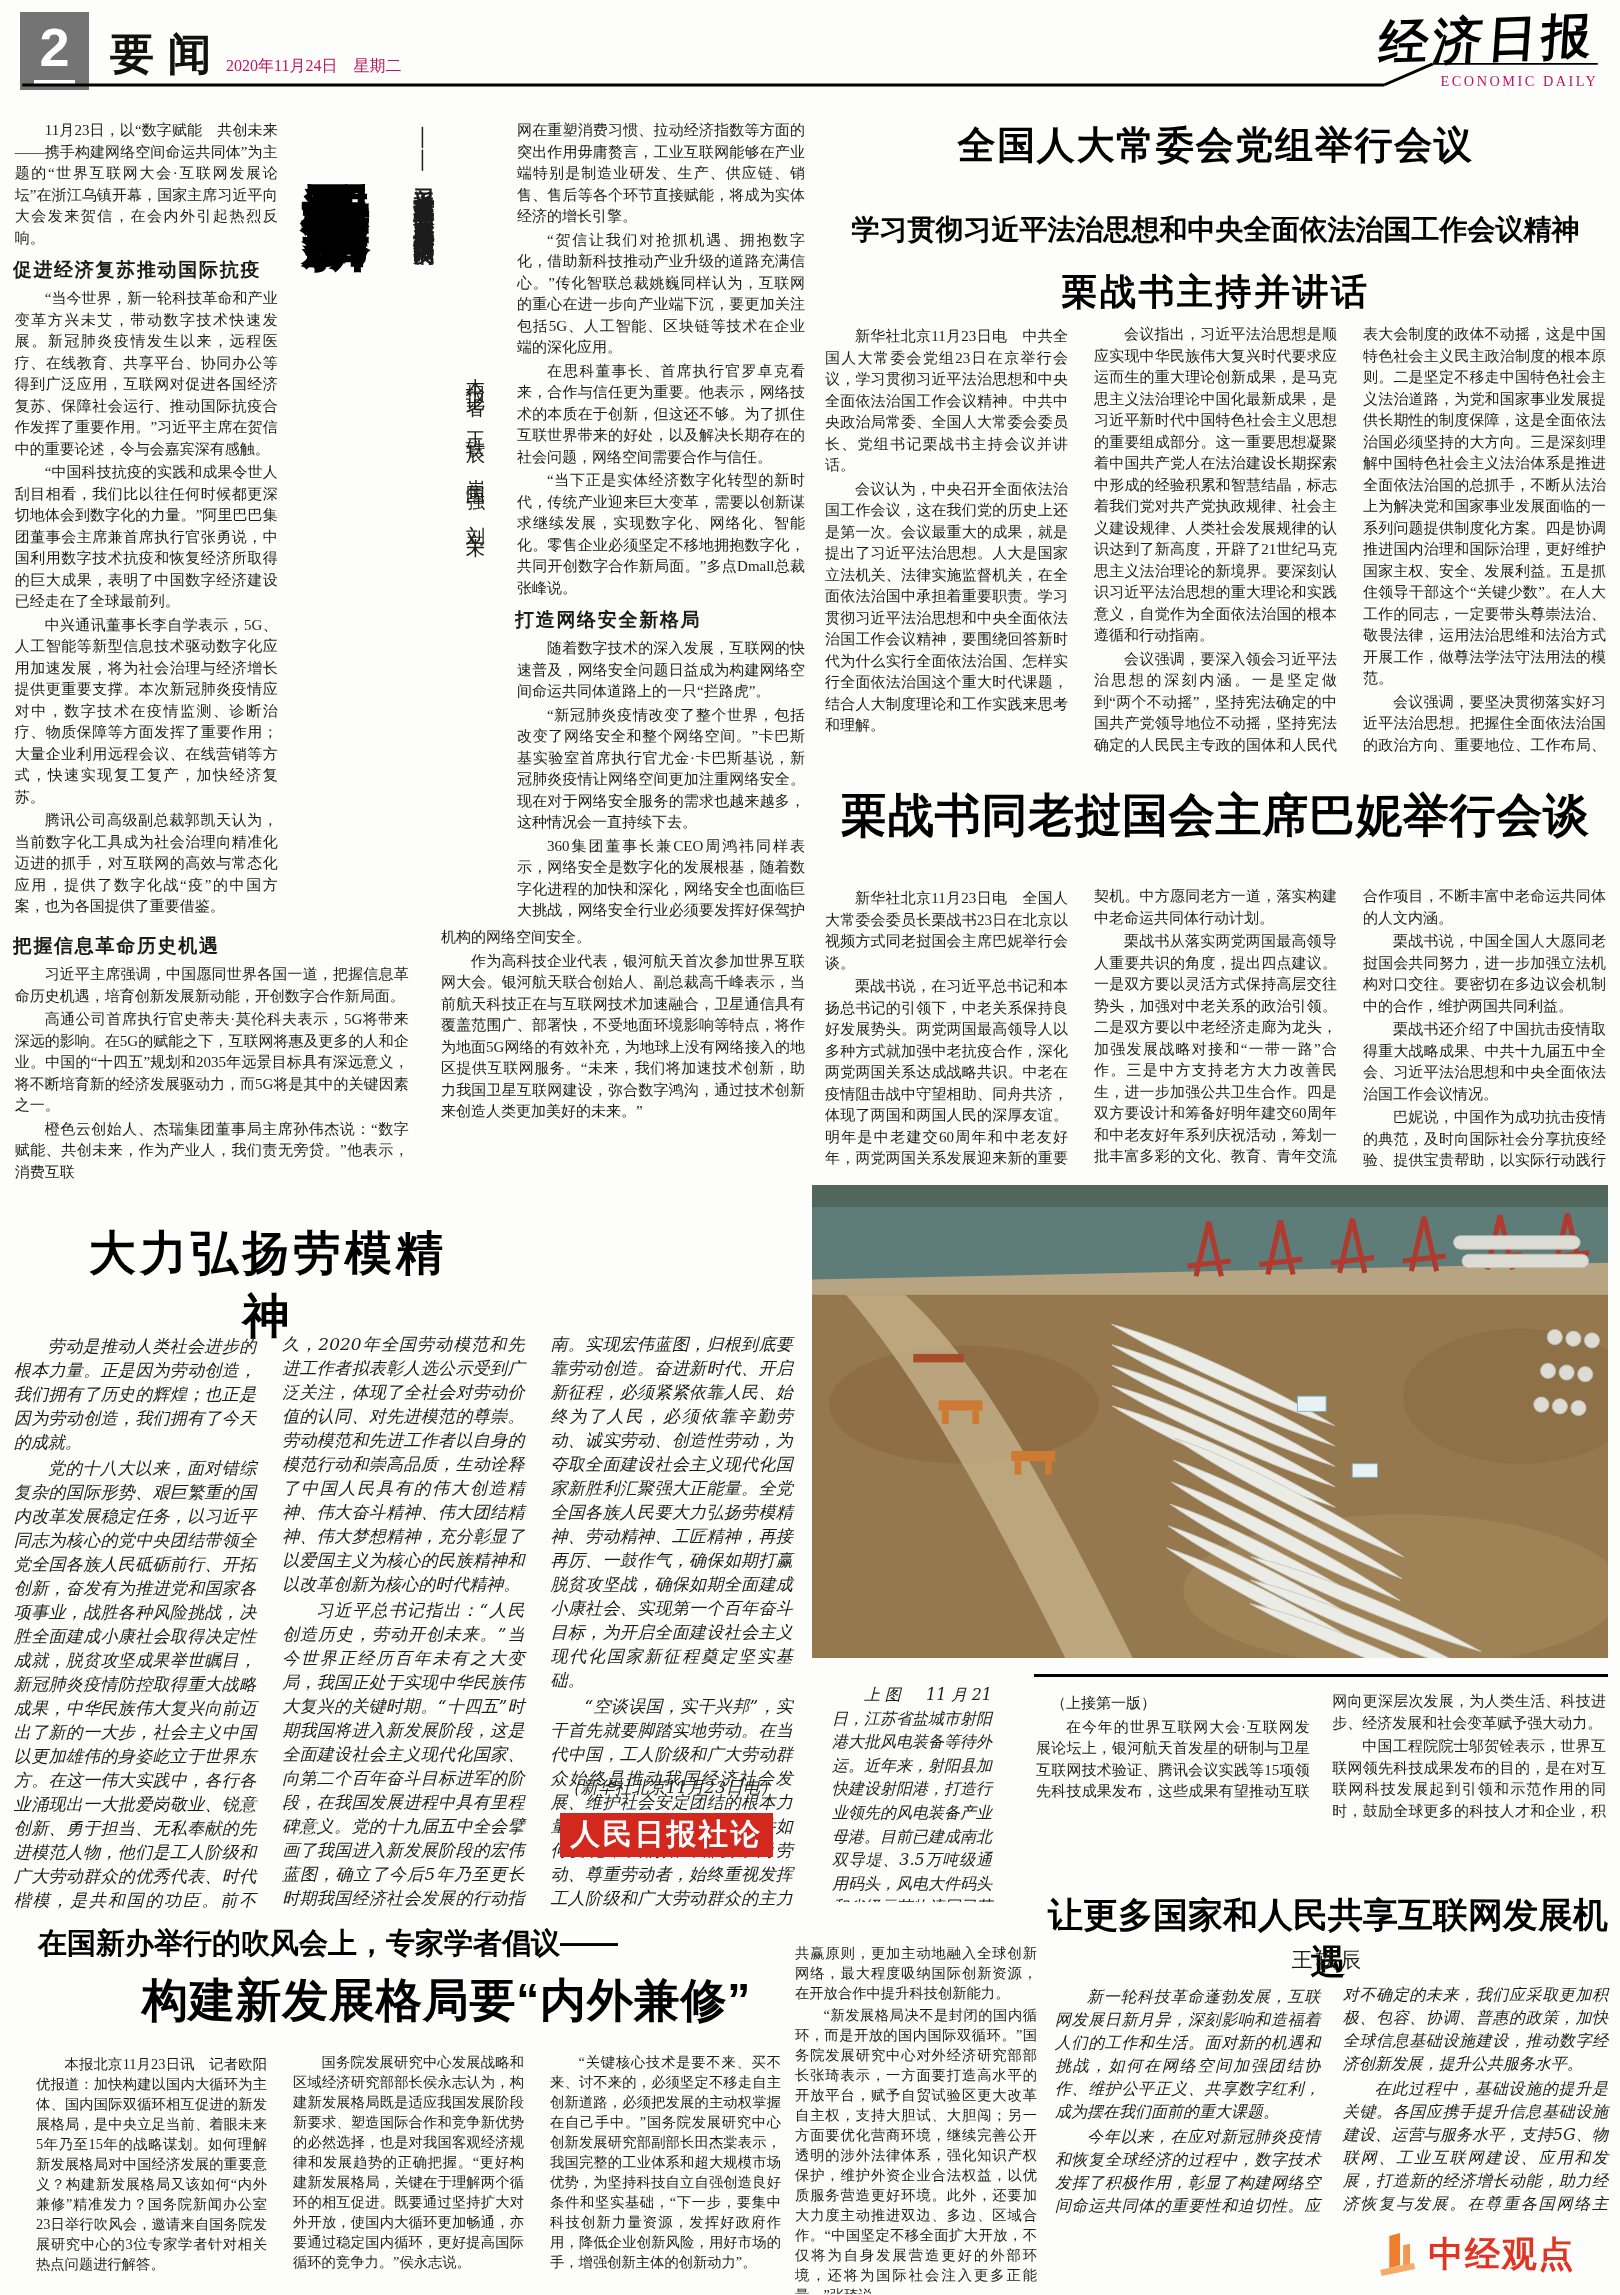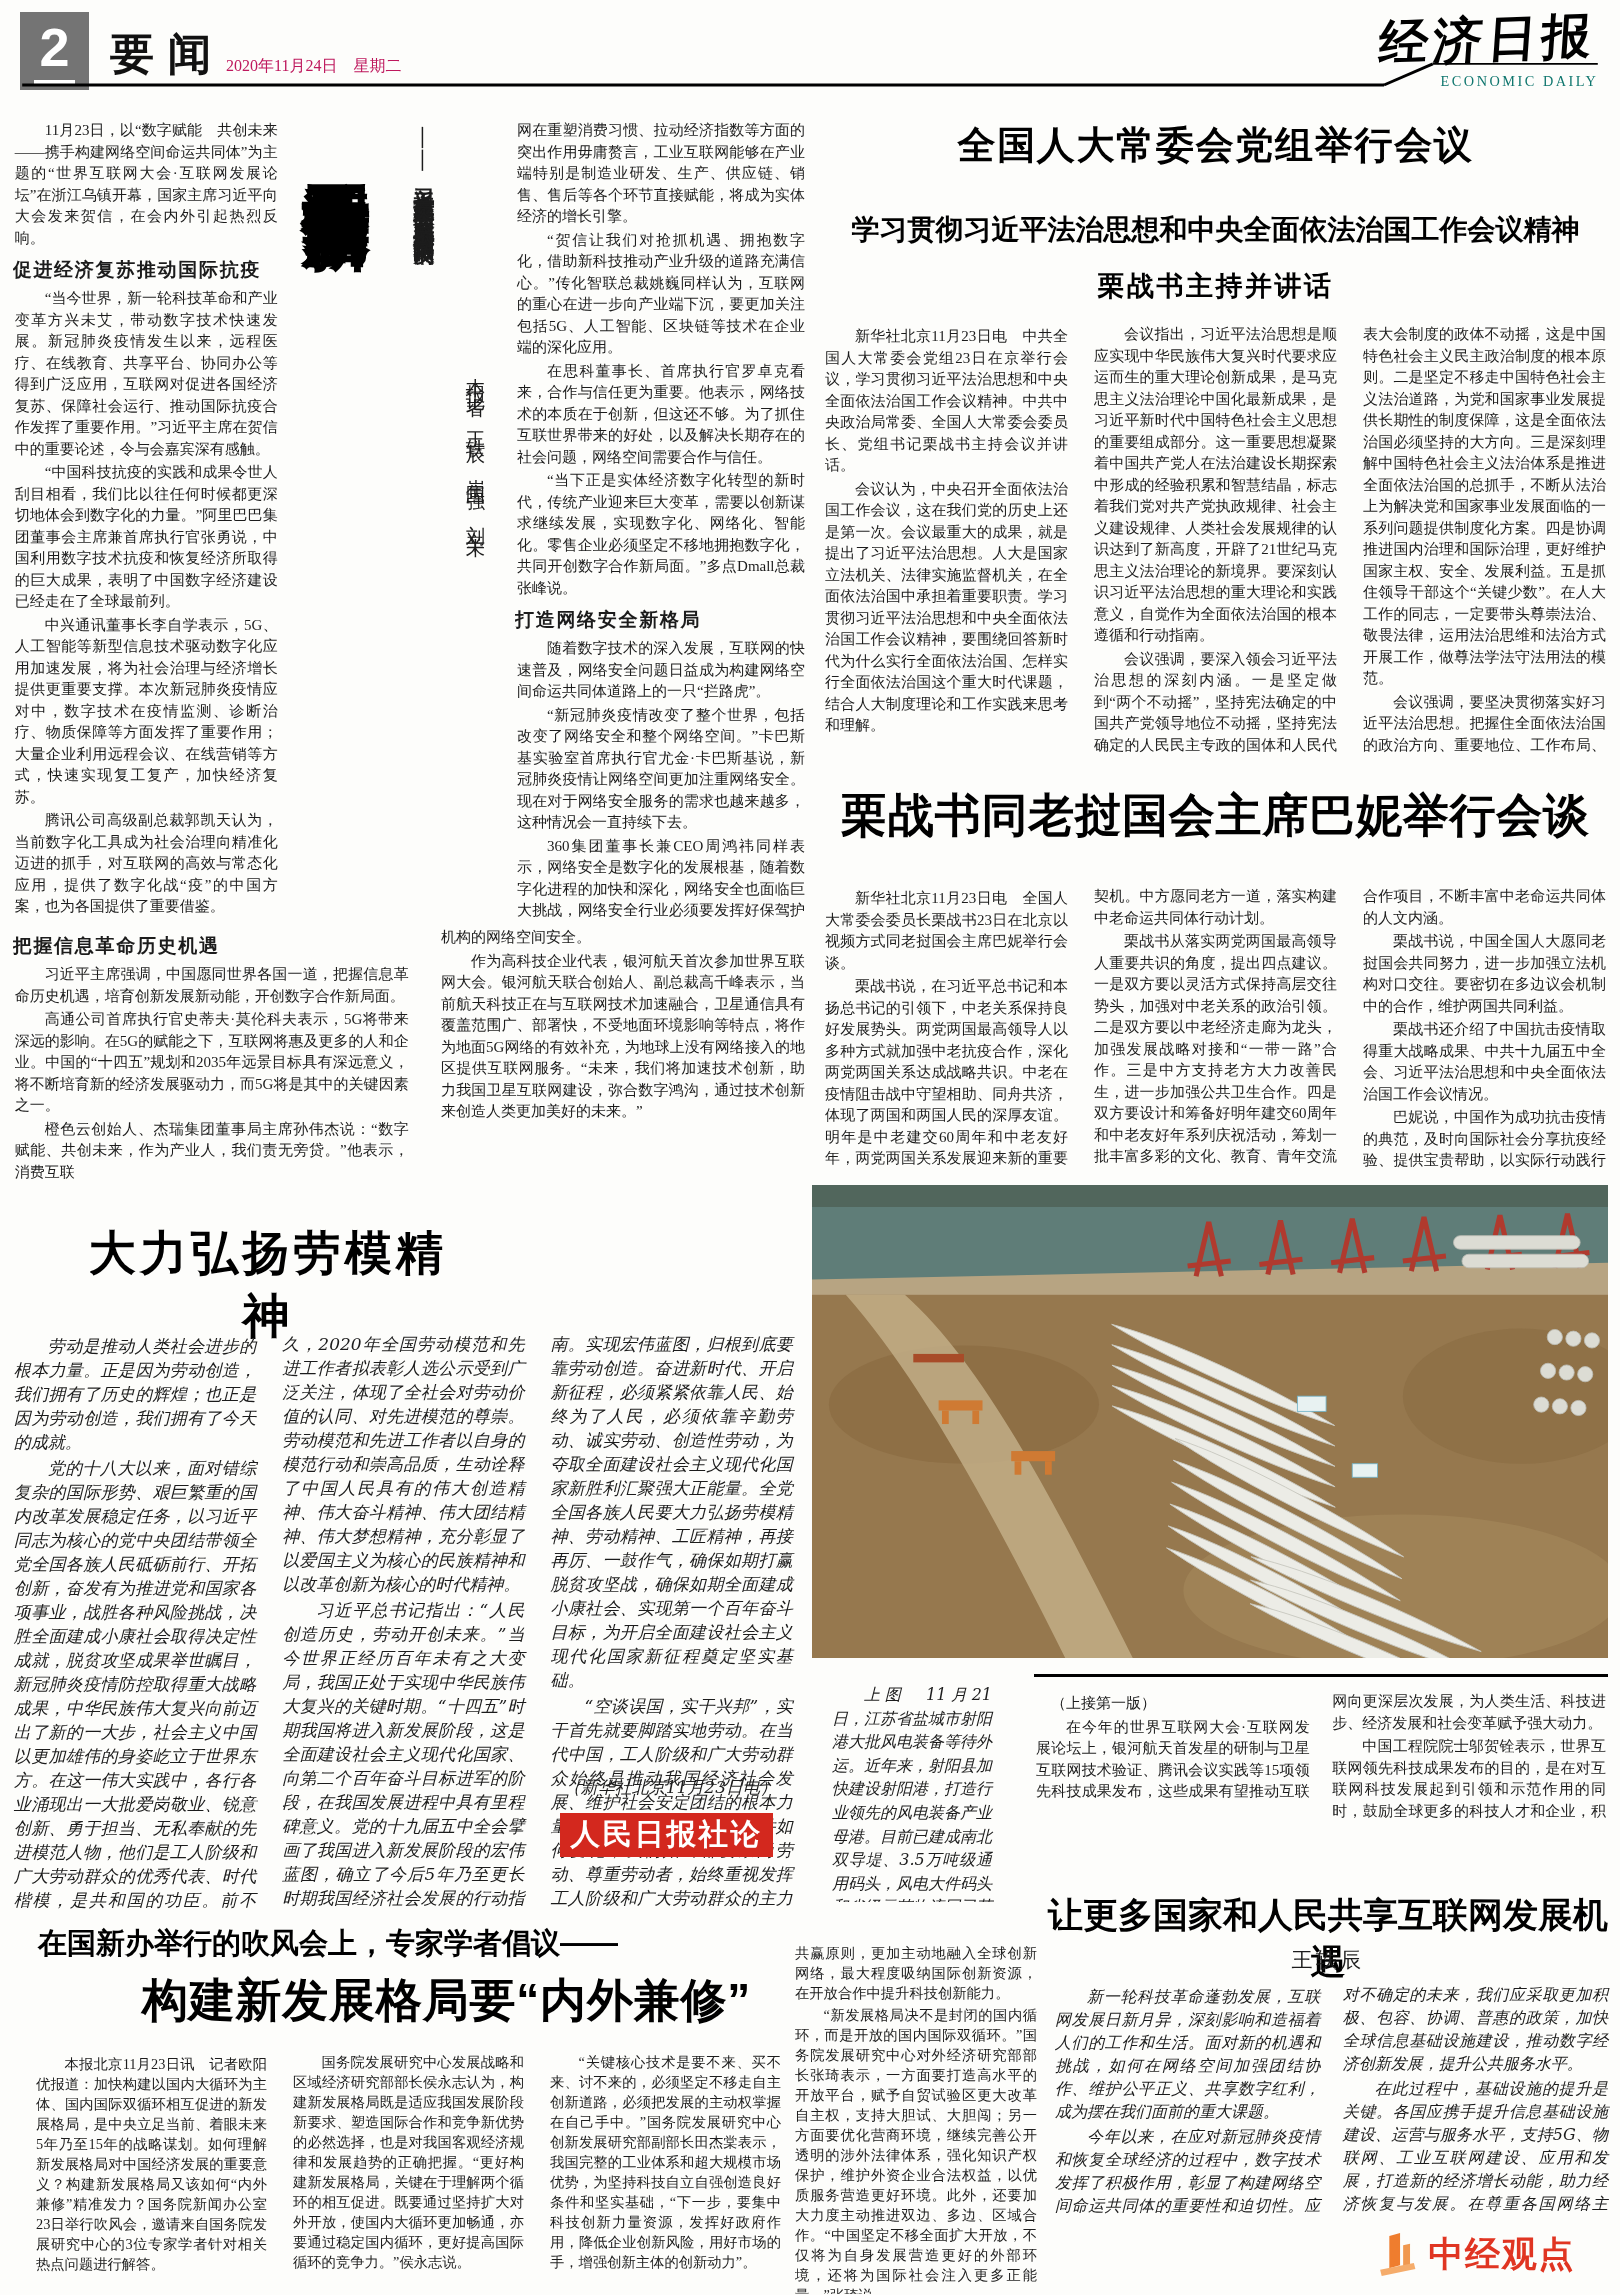--- a/index.html
+++ b/index.html
@@ -11,21 +11,21 @@
            font-family:"Liberation Sans",sans-serif;font-weight:bold;font-size:54px;
            display:flex;align-items:center;justify-content:center;}
   .pagenum span{border-bottom:5px solid #fff;padding:0 5px 1.7px;}
   .section-title{left:110px;top:25px;font-family:"Liberation Sans",sans-serif;font-weight:bold;
                  font-size:44px;letter-spacing:13.5px;color:#111;}
   .pub-date{left:226px;top:56px;font-size:16px;color:#be185d;}
   .masthead{left:1365px;top:6.8px;width:245px;text-align:center;
             font-family:"DejaVu Serif",serif;font-weight:bold;font-size:49px;letter-spacing:5px;
             transform:skewX(-6deg) rotate(-2deg);color:#000;}
   .masthead-en{left:1435px;top:73px;width:169px;text-align:center;font-family:"Liberation Serif",serif;
-               font-size:14.3px;letter-spacing:2.5px;color:#0f766e;}
+               font-size:14.3px;letter-spacing:2.5px;color:#be185d;}
   
   .t{font-size:15px;line-height:21.5px;text-align:justify;overflow:hidden;}
   .t p{margin:2px;text-indent:2em;}
   .t p.cont{text-indent:0;}
   .t p.label{text-indent:1em;}
   .subhd{text-align:left;font-weight:bold;font-family:"Liberation Sans",sans-serif;
          font-size:19px;margin:10px 0 7.6px;letter-spacing:1.7px;}
   .k{font-family:"DejaVu Serif",serif;font-style:italic;font-size:17px;line-height:24px;}
   .dense{font-size:14.3px;line-height:20px;}
   .cols3{column-count:3;column-gap:22px;}
@@ -98,21 +98,21 @@
       <p>高通公司首席执行官史蒂夫·莫伦科夫表示，5G将带来深远的影响。在5G的赋能之下，互联网将惠及更多的人和企业。中国的“十四五”规划和2035年远景目标具有深远意义，将不断培育新的经济发展驱动力，而5G将是其中的关键因素之一。</p>
       <p>橙色云创始人、杰瑞集团董事局主席孙伟杰说：“数字赋能、共创未来，作为产业人，我们责无旁贷。”他表示，消费互联</p>
     </div>
   <div class="abs t" style="left:439px;top:925px;width:368px;height:263px">
       <p class="cont">机构的网络空间安全。</p>
       <p>作为高科技企业代表，银河航天首次参加世界互联网大会。银河航天联合创始人、副总裁高千峰表示，当前航天科技正在与互联网技术加速融合，卫星通信具有覆盖范围广、部署快，不受地面环境影响等特点，将作为地面5G网络的有效补充，为地球上没有网络接入的地区提供互联网服务。“未来，我们将加速技术创新，助力我国卫星互联网建设，弥合数字鸿沟，通过技术创新来创造人类更加美好的未来。”</p>
     </div>
 
   <div class="abs headline" style="left:823px;top:120px;width:785px;font-size:38px;letter-spacing:1.7px">全国人大常委会党组举行会议</div>
   <div class="abs headline" style="left:823px;top:211px;width:785px;font-size:28px">学习贯彻习近平法治思想和中央全面依法治国工作会议精神</div>
-  <div class="abs headline" style="left:823px;top:268px;width:785px;font-size:27px;letter-spacing:2.5px">栗战书主持并讲话</div>
+  <div class="abs headline" style="left:823px;top:268px;width:785px;font-size:36px;letter-spacing:2.5px">栗战书主持并讲话</div>
   <div class="abs t cols3" style="left:823px;top:324px;width:785px;height:439px">
       <p>新华社北京11月23日电　中共全国人大常委会党组23日在京举行会议，学习贯彻习近平法治思想和中央全面依法治国工作会议精神。中共中央政治局常委、全国人大常委会委员长、党组书记栗战书主持会议并讲话。</p>
       <p>会议认为，中央召开全面依法治国工作会议，这在我们党的历史上还是第一次。会议最重大的成果，就是提出了习近平法治思想。人大是国家立法机关、法律实施监督机关，在全面依法治国中承担着重要职责。学习贯彻习近平法治思想和中央全面依法治国工作会议精神，要围绕回答新时代为什么实行全面依法治国、怎样实行全面依法治国这个重大时代课题，结合人大制度理论和工作实践来思考和理解。</p>
       <p>会议指出，习近平法治思想是顺应实现中华民族伟大复兴时代要求应运而生的重大理论创新成果，是马克思主义法治理论中国化最新成果，是习近平新时代中国特色社会主义思想的重要组成部分。这一重要思想凝聚着中国共产党人在法治建设长期探索中形成的经验积累和智慧结晶，标志着我们党对共产党执政规律、社会主义建设规律、人类社会发展规律的认识达到了新高度，开辟了21世纪马克思主义法治理论的新境界。要深刻认识习近平法治思想的重大理论和实践意义，自觉作为全面依法治国的根本遵循和行动指南。</p>
       <p>会议强调，要深入领会习近平法治思想的深刻内涵。一是坚定做到“两个不动摇”，坚持宪法确定的中国共产党领导地位不动摇，坚持宪法确定的人民民主专政的国体和人民代表大会制度的政体不动摇，这是中国特色社会主义民主政治制度的根本原则。二是坚定不移走中国特色社会主义法治道路，为党和国家事业发展提供长期性的制度保障，这是全面依法治国必须坚持的大方向。三是深刻理解中国特色社会主义法治体系是推进全面依法治国的总抓手，不断从法治上为解决党和国家事业发展面临的一系列问题提供制度化方案。四是协调推进国内治理和国际治理，更好维护国家主权、安全、发展利益。五是抓住领导干部这个“关键少数”。在人大工作的同志，一定要带头尊崇法治、敬畏法律，运用法治思维和法治方式开展工作，做尊法学法守法用法的模范。</p>
       <p>会议强调，要坚决贯彻落实好习近平法治思想。把握住全面依法治国的政治方向、重要地位、工作布局、重点任务、重大关系、重要保障，自觉把人大工作放在党和国家工作大局中来考虑、来谋划、来推进。把握“加快”这个要求，推进法治体系的完善。区分轻重缓急，坚持急用先行，研究谋划当前和今后一个时期的立法工作，丰富立法形式，增强立法的针对性、适用性、可操作性。把握“科学完备、统一权威”原则，维护国家法治统一。</p>
     </div>
 
   <div class="abs headline" style="left:823px;top:785px;width:785px;font-size:46px;letter-spacing:0.8px">栗战书同老挝国会主席巴妮举行会谈</div>
   <div class="abs t cols3" style="left:823px;top:886px;width:785px;height:294px">

